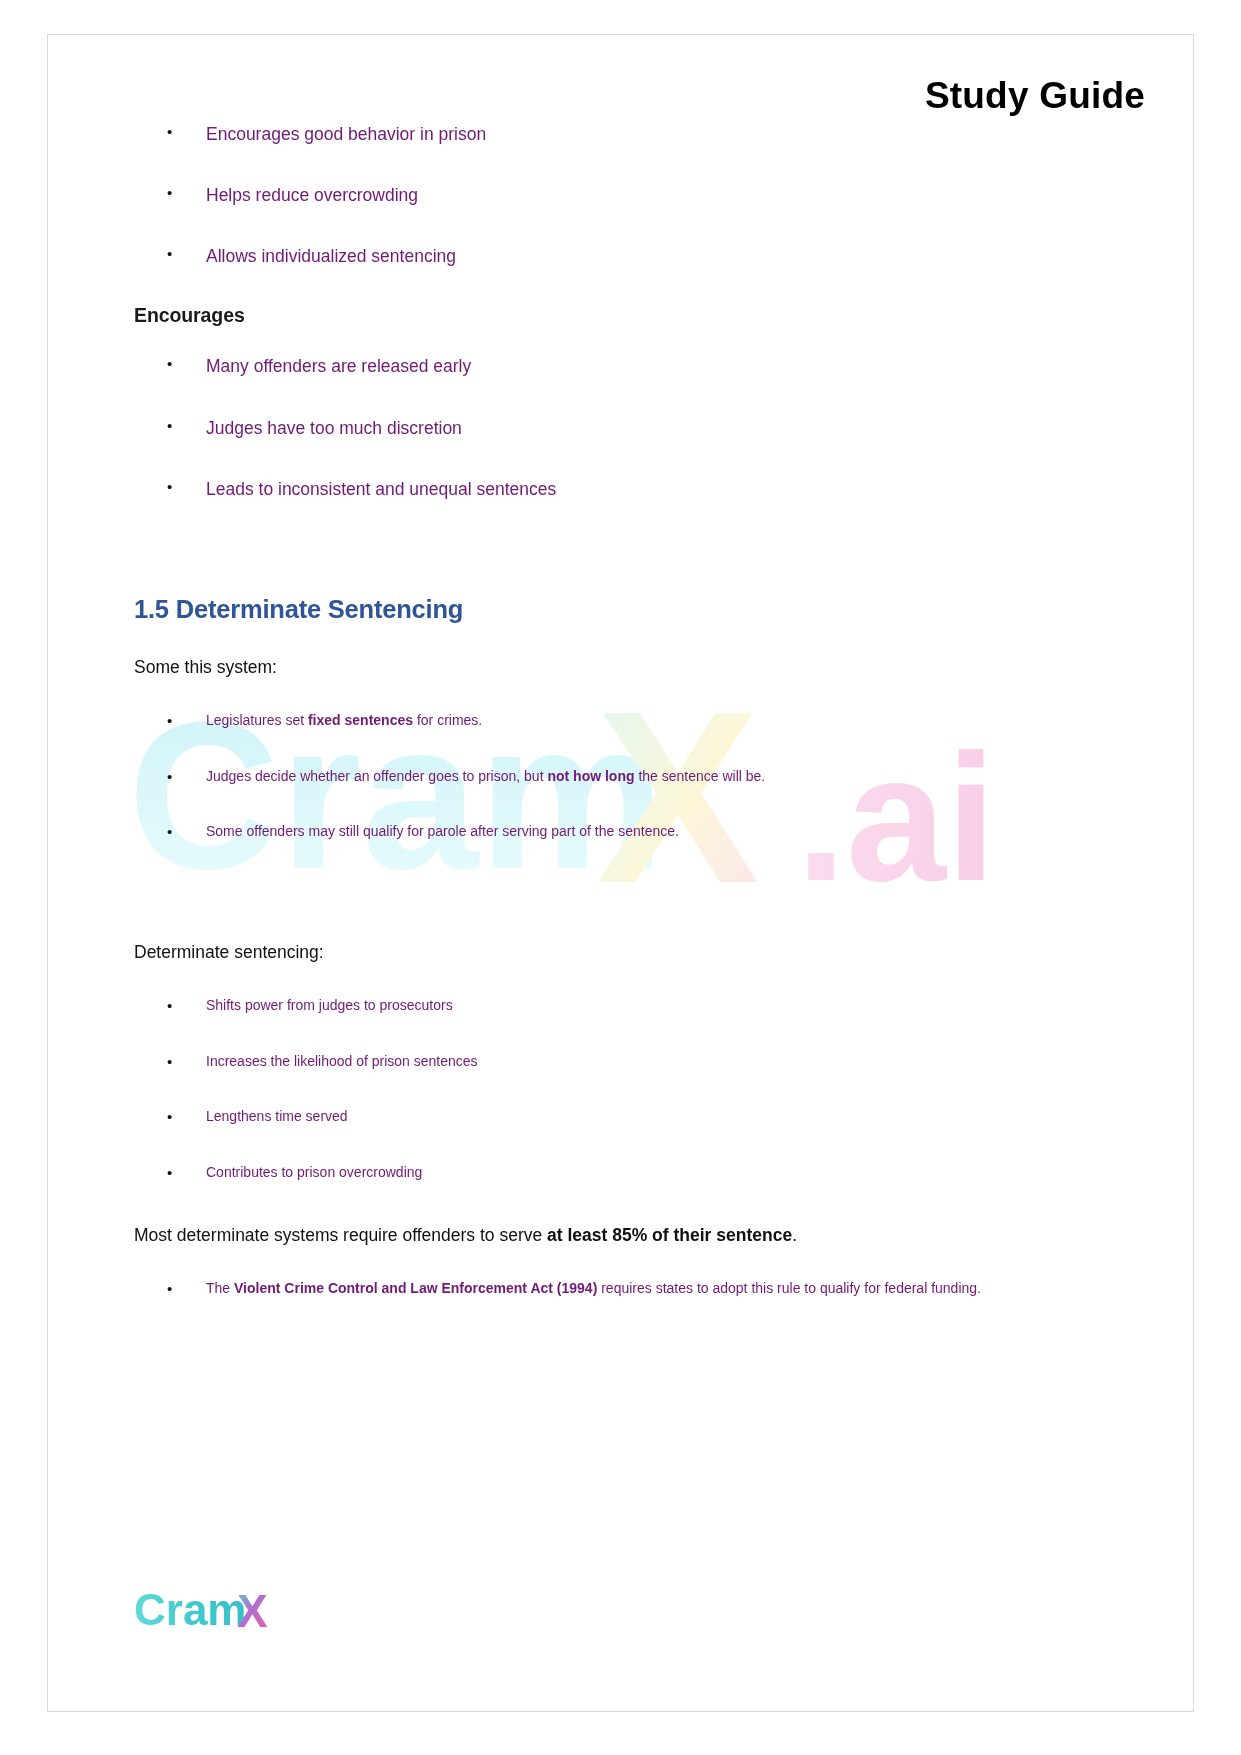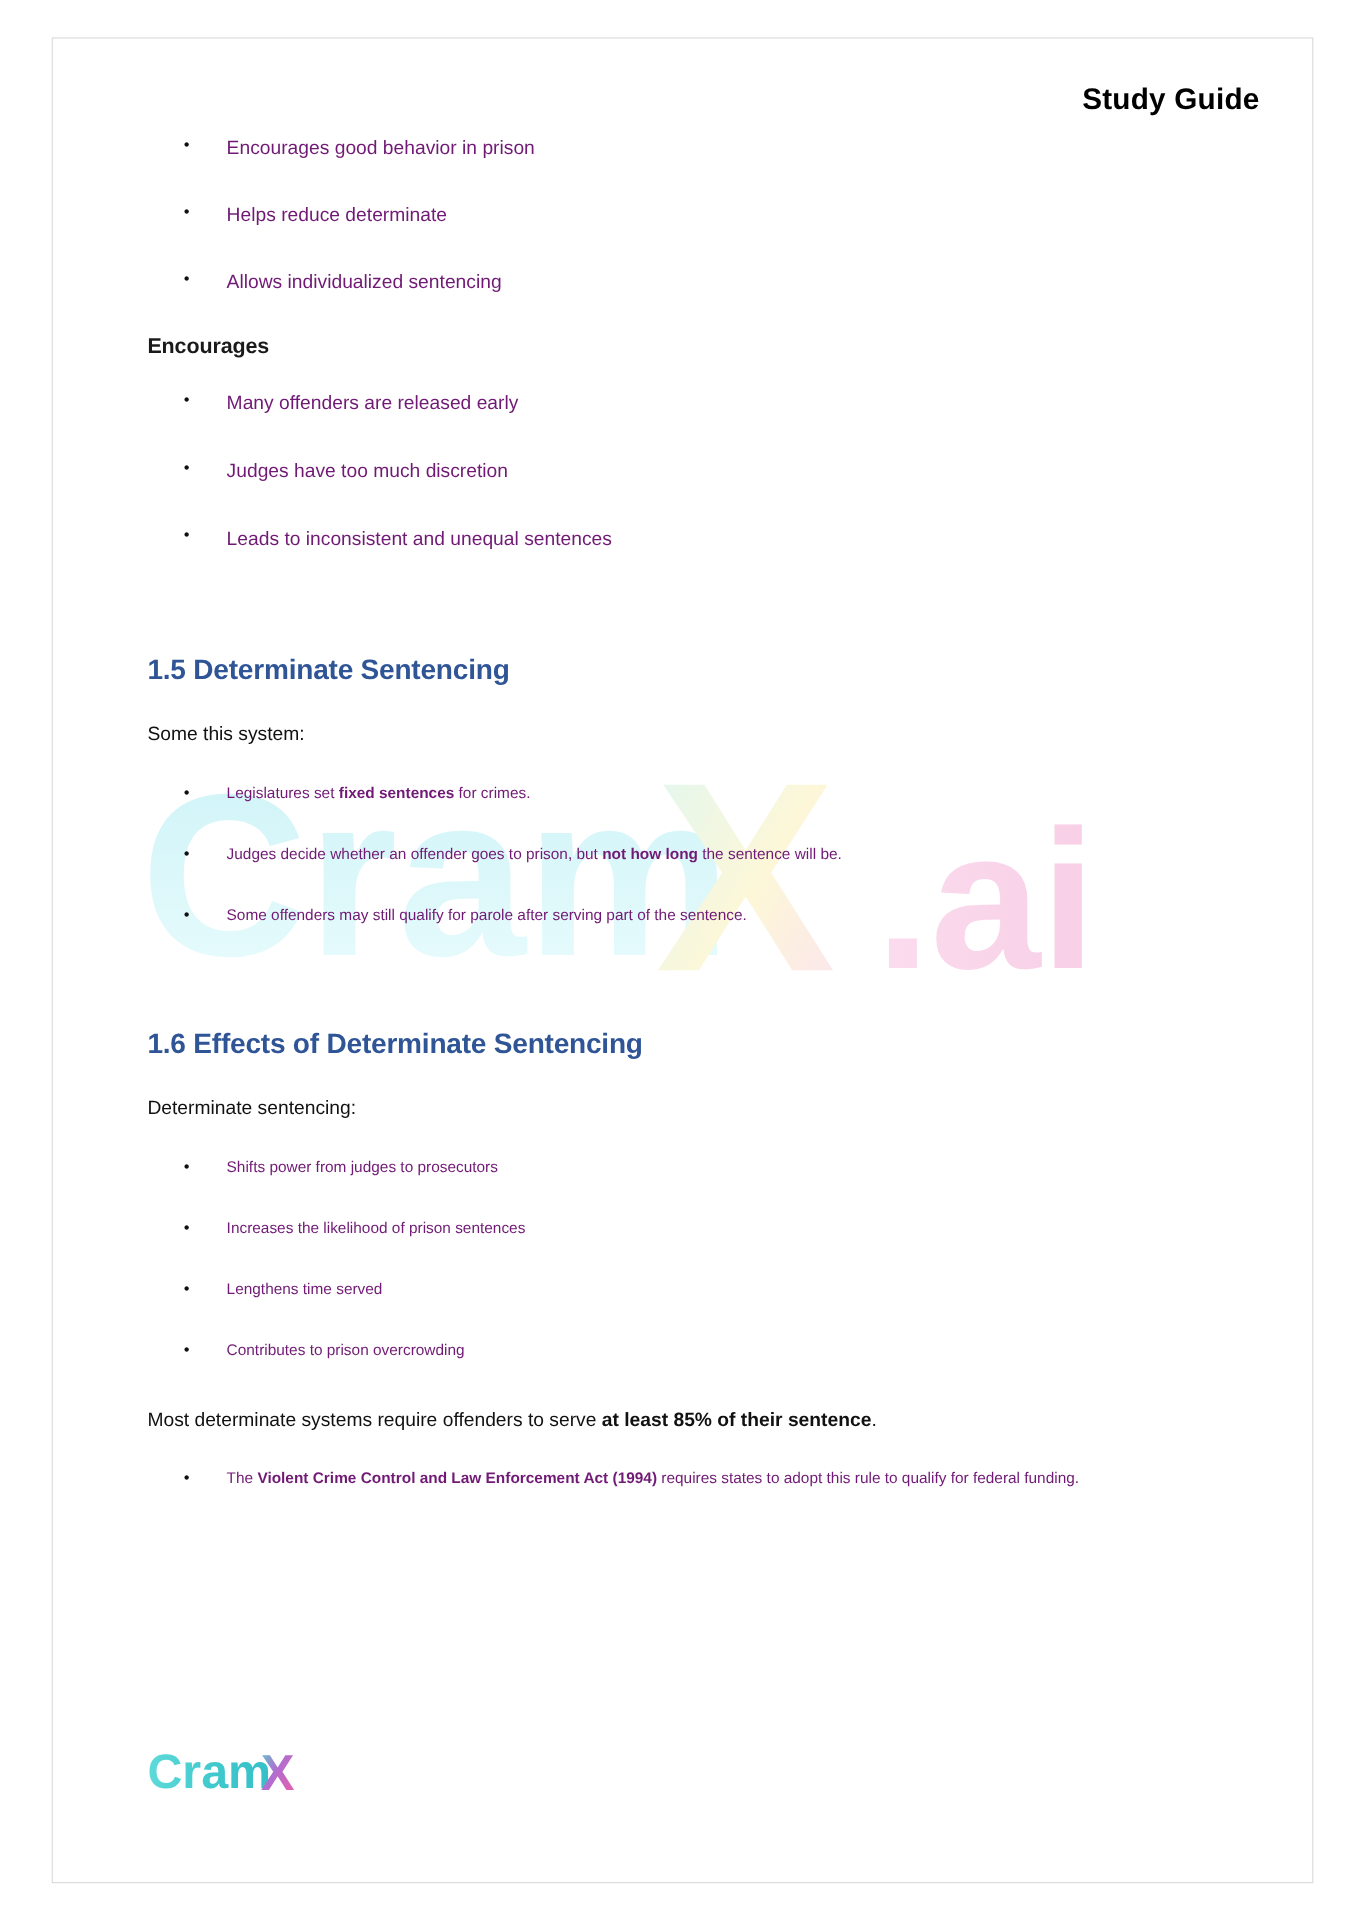--- a/index.html
+++ b/index.html
@@ -43,21 +43,21 @@
   #content {
     position: relative;
     z-index: 2;
     padding: 0;
   }
 
   .doc-header {
     position: absolute;
     right: 48px;
     top: 40px;
-    font-size: 27px;
+    font-size: 37px;
     font-weight: bold;
     color: #000000;
     letter-spacing: 0.2px;
     font-family: "Liberation Sans", sans-serif;
   }
 
   .body-area {
     position: absolute;
     left: 86px;
     top: 86px;
@@ -163,21 +163,21 @@
   </div>
 
   <div id="content">
 
     <div class="doc-header">Study Guide</div>
 
     <div class="body-area">
 
       <ul class="bl tight">
         <li>Encourages good behavior in prison</li>
-        <li>Helps reduce determinate</li>
+        <li>Helps reduce overcrowding</li>
         <li>Allows individualized sentencing</li>
       </ul>
 
       <h3 class="sub">Encourages</h3>
 
       <ul class="bl tight">
         <li>Many offenders are released early</li>
         <li>Judges have too much discretion</li>
         <li>Leads to inconsistent and unequal sentences</li>
       </ul>
@@ -190,21 +190,20 @@
       <p class="para">Some this system:</p>
 
       <ul class="bl narrow">
         <li><span>Legislatures set </span><b>fixed sentences</b><span> for crimes.</span></li>
         <li><span>Judges decide whether an offender goes to prison, but </span><b>not how long</b><span> the sentence will be.</span></li>
         <li><span>Some offenders may still qualify for parole after serving part of the sentence.</span></li>
       </ul>
 
       <div class="spacer-lg"></div>
 
-      <h2 class="section">1.6 Effects of Determinate Sentencing</h2>
 
       <p class="para">Determinate sentencing:</p>
 
       <ul class="bl narrow">
         <li>Shifts power from judges to prosecutors</li>
         <li>Increases the likelihood of prison sentences</li>
         <li>Lengthens time served</li>
         <li>Contributes to prison overcrowding</li>
       </ul>
 

